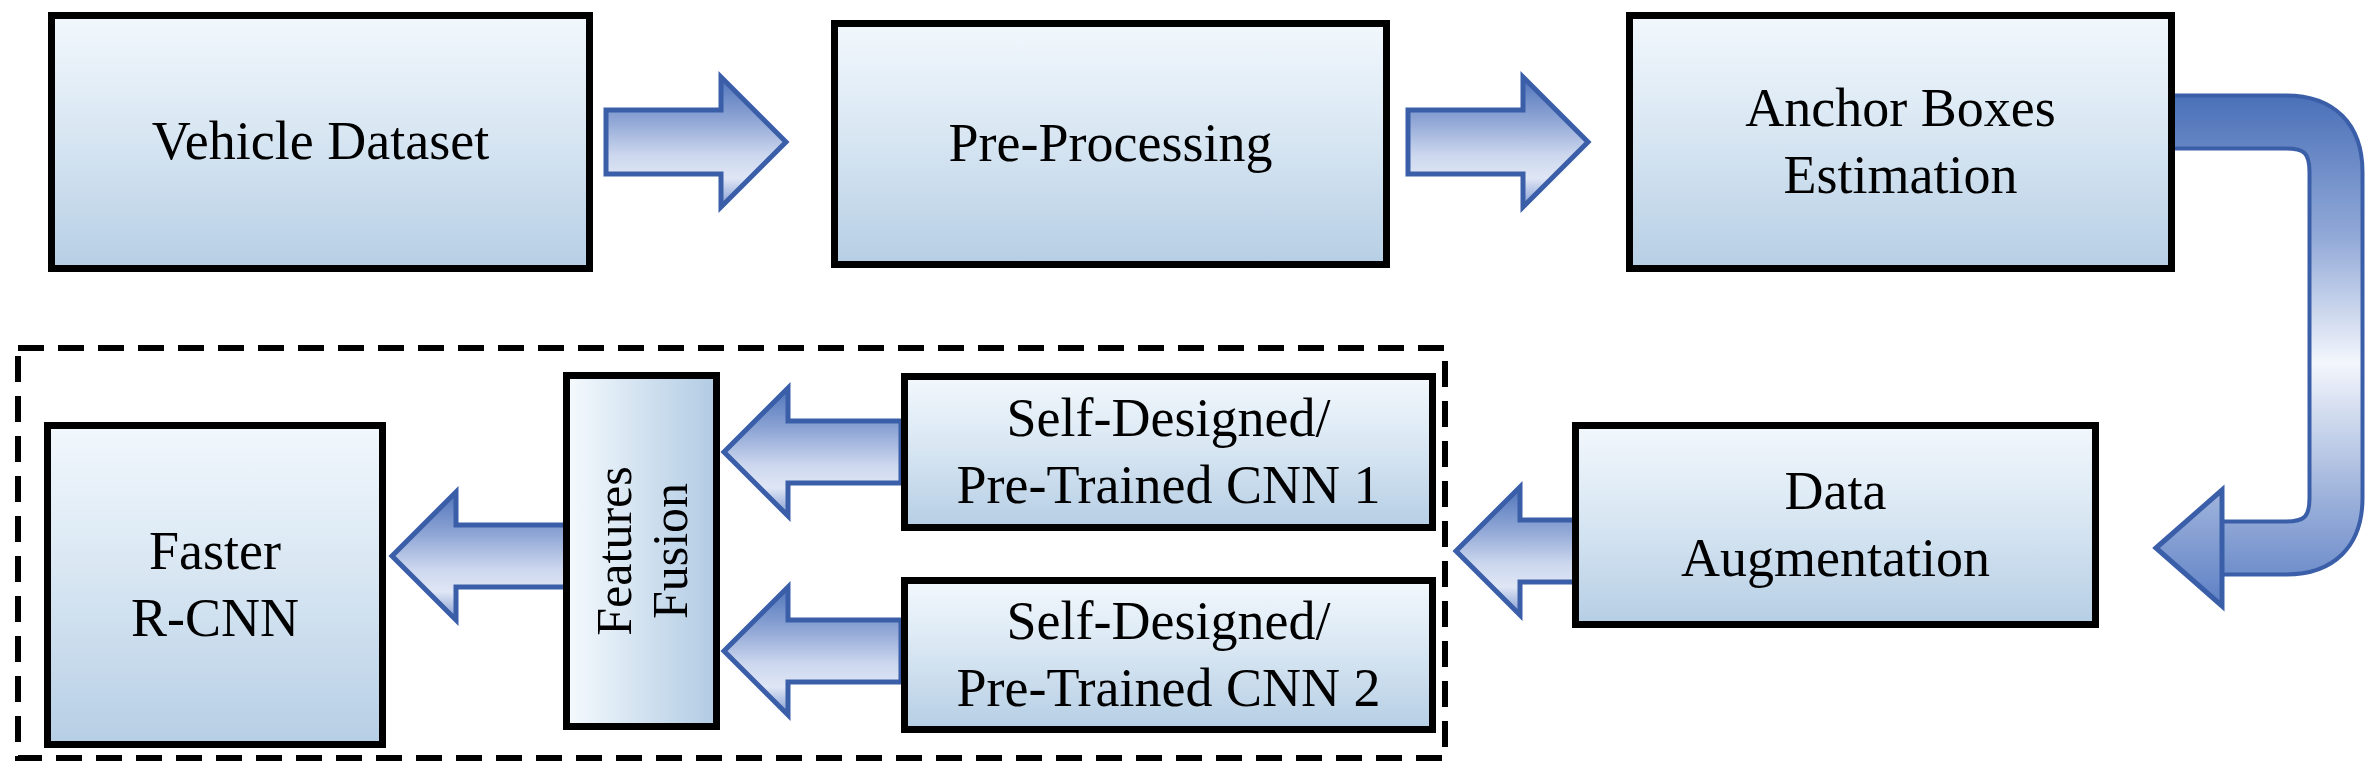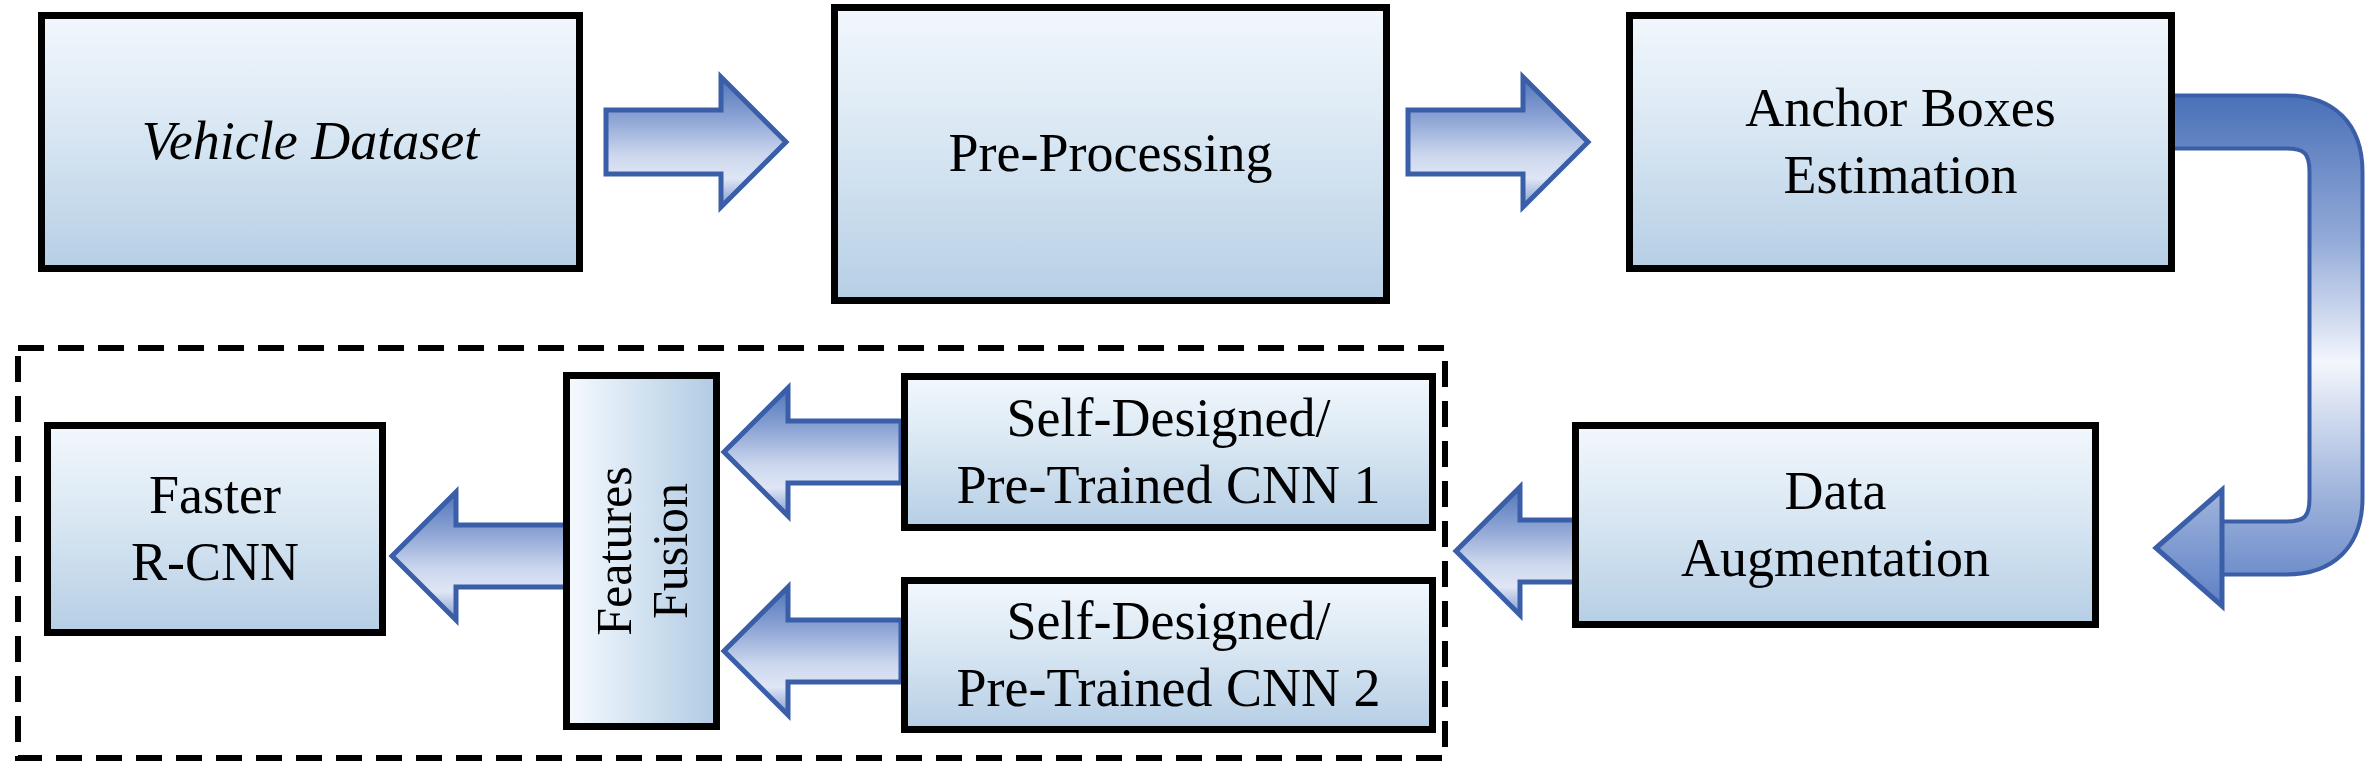--- a/index.html
+++ b/index.html
@@ -14,25 +14,25 @@
     background:linear-gradient(180deg,#f1f7fc 0%,#d9e7f3 45%,#b7cfe5 100%);
     display:flex; align-items:center; justify-content:center;
     text-align:center; font-size:54px; line-height:1.25;
   }
   .label { white-space:pre-line; }
   #features-fusion {
     background:linear-gradient(90deg,#f4f9fd 0%,#cfe0ef 55%,#b3cce4 100%);
   }
   #features-fusion .label { transform:rotate(-90deg); font-size:50px; line-height:1.12; }
 
-  #vehicle-dataset   { left:38px;   top:12px;  width:545px; height:260px;font-style:italic; }
-  #pre-processing    { left:831px;  top:4px;  width:559px; height:300px; }
+  #vehicle-dataset   { left:48px;   top:12px;  width:545px; height:260px; }
+  #pre-processing    { left:831px;  top:20px;  width:559px; height:248px; }
   #anchor-boxes      { left:1626px; top:12px;  width:549px; height:260px; }
   #data-augmentation { left:1572px; top:422px; width:527px; height:206px; }
-  #faster-rcnn       { left:44px;   top:422px; width:342px; height:214px; }
+  #faster-rcnn       { left:44px;   top:422px; width:342px; height:326px; }
   #features-fusion   { left:563px;  top:372px; width:157px; height:358px; }
   #cnn1              { left:901px;  top:373px; width:535px; height:158px; }
   #cnn2              { left:901px;  top:577px; width:535px; height:156px; }
 </style>
 </head>
 <body>
 
 <div class="canvas">
 
   <svg class="connector-layer" viewBox="0 0 2375 782" xmlns="http://www.w3.org/2000/svg">

